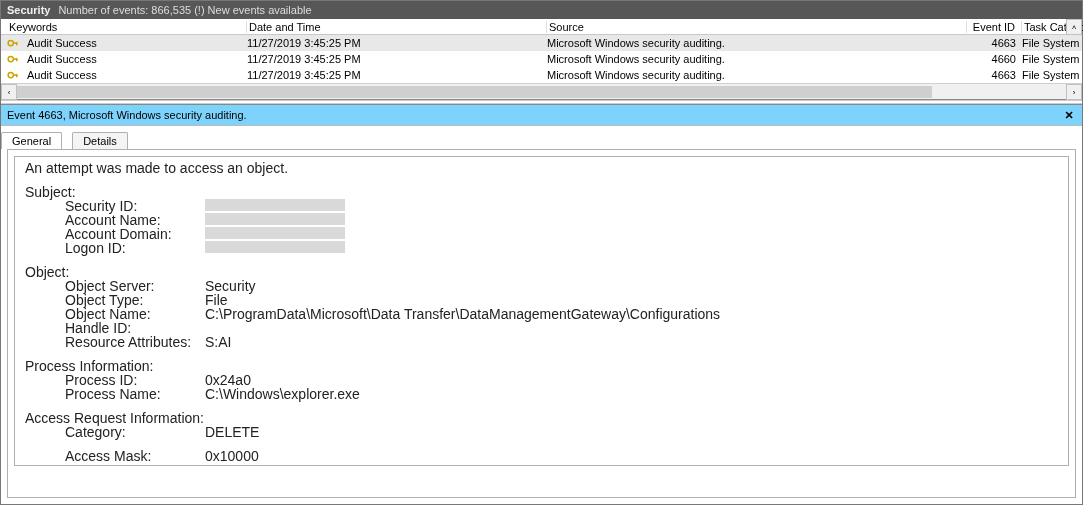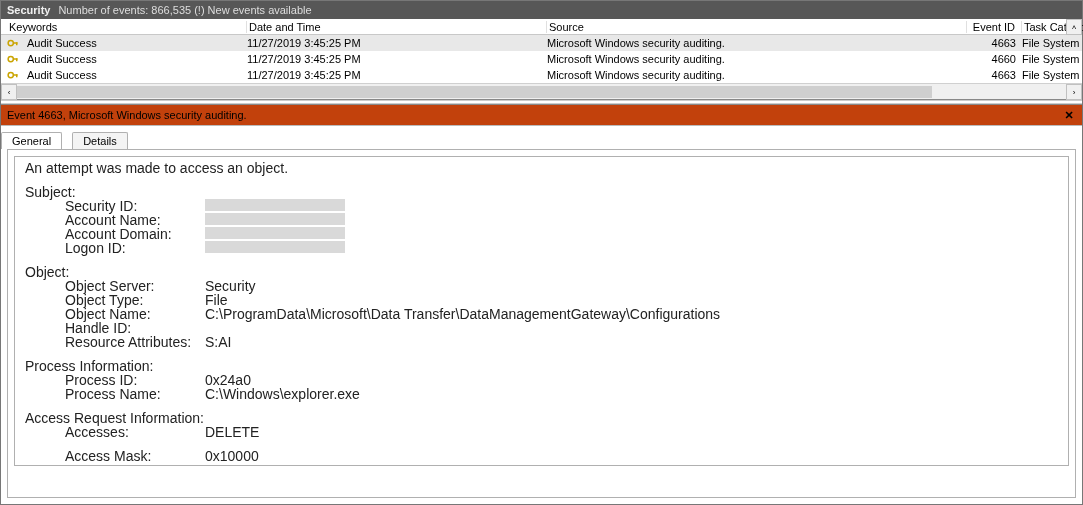--- a/index.html
+++ b/index.html
@@ -98,21 +98,21 @@
 
   
   .detail-pane {
     flex: 1;
     display: flex;
     flex-direction: column;
     border-top: 1px solid #888;
   }
   .detail-title {
     padding: 3px 6px;
-    background: #c2410c;
+    background: #7dd3fc;
     border-bottom: 1px solid #bbb;
     display: flex;
     justify-content: space-between;
     align-items: center;
   }
   .close-x {
     width: 14px; height: 14px;
     display:flex;align-items:center;justify-content:center;
     font-weight:bold;
     cursor:pointer;
@@ -310,21 +310,21 @@
             </div>
           <div class="kv">
               <span>Process Name:</span>
               <span>C:\Windows\explorer.exe</span>
             </div>
         </div>
 
         <div class="section">
           <div>Access Request Information:</div>
           <div class="kv">
-              <span>Accesses:</span>
+              <span>Category:</span>
               <span>DELETE</span>
             </div>
           <div class="kv" style="margin-top:10px">
               <span>Access Mask:</span>
               <span>0x10000</span>
             </div>
         </div>
 
       </div>
     </div>

